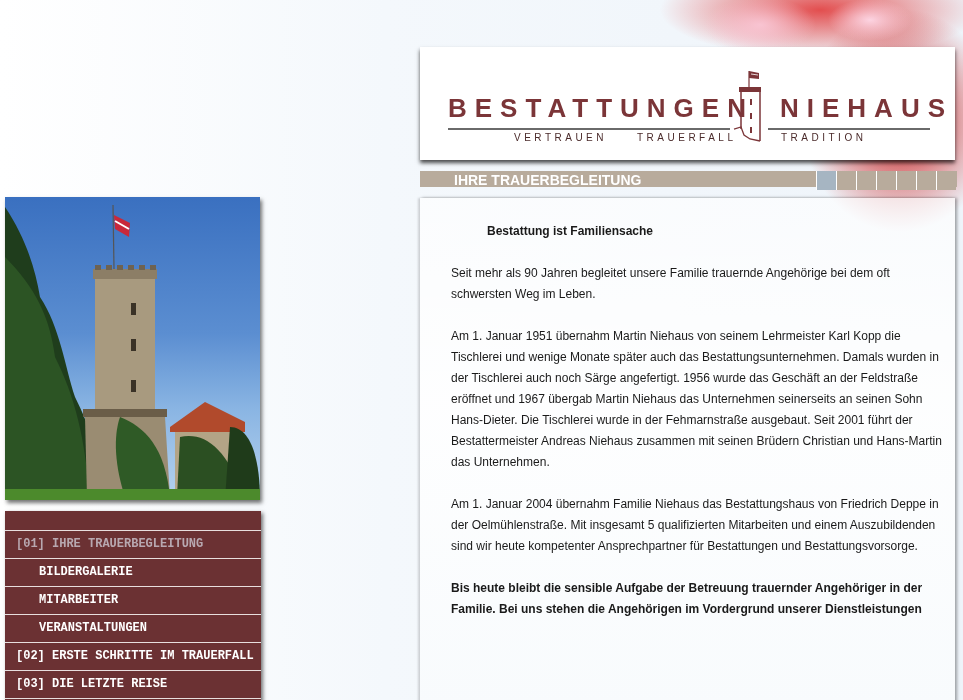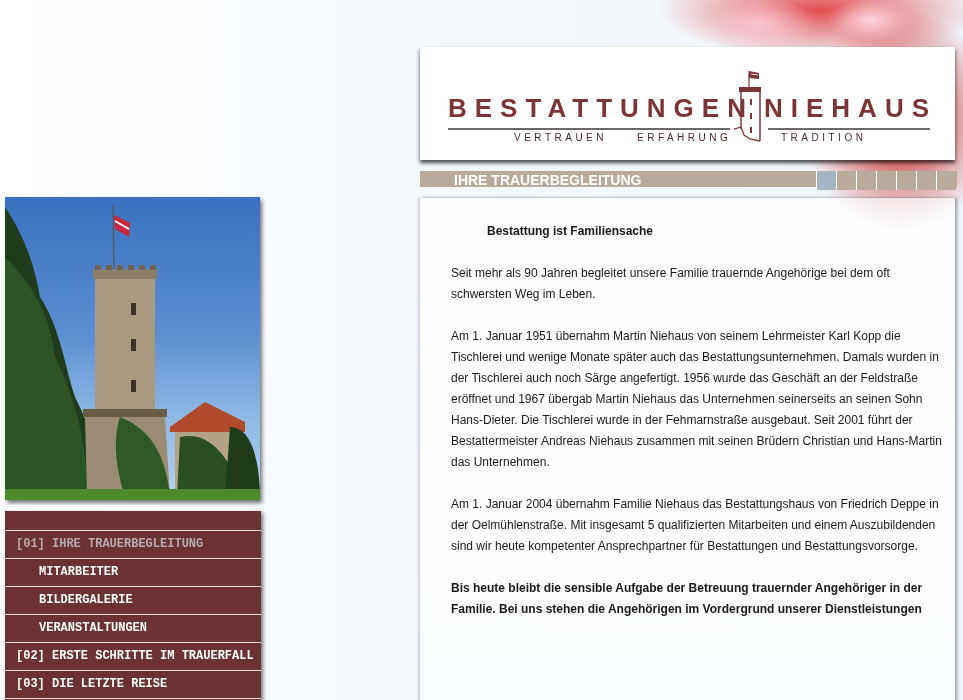--- a/index.html
+++ b/index.html
@@ -19,21 +19,21 @@
   }
   .header-box {
     position:absolute; left:420px; top:47px; width:535px; height:113px;
     background:#fff; box-shadow: 0 3px 4px rgba(0,0,0,0.7); z-index:2;
   }
   .logo-main {
     position:absolute; top:48px; font-size:26px; letter-spacing:8px;
     color:#7b3538; font-weight:bold; line-height:26px;
   }
   .logo-left { left:28px; }
-  .logo-right { left:344px; }
+  .logo-right { left:360px; }
   .logo-line {
     position:absolute; top:81px; height:2px; background:#6a6a6a;
   }
   .logo-sub {
     position:absolute; top:85px; font-size:10px; letter-spacing:3.5px;
     color:#4a2a2a; line-height:12px;
   }
   .tower-icon { position:absolute; left:312px; top:22px; width:36px; height:80px; }
   .navbar {
     position:absolute; left:420px; top:171px; width:537px; height:16px;
@@ -96,21 +96,21 @@
     <line x1="28" y1="23" x2="28" y2="72" stroke="#7b3538" stroke-width="1.5"></line>
     <rect x="18" y="30" width="2" height="6" fill="#7b3538"></rect>
     <rect x="18" y="44" width="2" height="6" fill="#7b3538"></rect>
     <rect x="18" y="58" width="2" height="6" fill="#7b3538"></rect>
     <path d="M2 60 L9 58 L12 66 L18 70 L28 72" stroke="#7b3538" stroke-width="1.3" fill="none"></path>
   </svg>
   <span class="logo-main logo-right">NIEHAUS</span>
   <div class="logo-line" style="left:28px; width:282px;"></div>
   <div class="logo-line" style="left:348px; width:162px;"></div>
   <span class="logo-sub" style="left:94px;text-align:center;">VERTRAUEN</span>
-  <span class="logo-sub" style="left:217px;">ERFAHRUNG</span>
+  <span class="logo-sub" style="left:217px;">TRAUERFALL</span>
   <span class="logo-sub" style="left:361px;">TRADITION</span>
 </div>
 
 <div class="navbar">
   <span class="nav-title">IHRE TRAUERBEGLEITUNG</span>
   <div class="page-squares">
     <div class="sq active"></div>
     <div class="sq"></div>
     <div class="sq"></div>
     <div class="sq"></div>
@@ -153,22 +153,22 @@
     <path d="M175 240 C200 235 220 250 240 300 L172 300 Z" fill="#2b4f22"></path>
     <path d="M225 230 C245 230 255 260 255 303 L220 303 Z" fill="#1f3b1a"></path>
 
     <rect x="0" y="292" width="255" height="11" fill="#4c8a2c"></rect>
   </svg>
 </div>
 
 <div class="menu">
   <div class="menu-top"></div>
   <div class="menu-item active">[01] IHRE TRAUERBEGLEITUNG</div>
+  <div class="menu-item sub">BILDERGALERIE</div>
   <div class="menu-item sub">MITARBEITER</div>
-  <div class="menu-item sub">BILDERGALERIE</div>
   <div class="menu-item sub">VERANSTALTUNGEN</div>
   <div class="menu-item">[02] ERSTE SCHRITTE IM TRAUERFALL</div>
   <div class="menu-item">[03] DIE LETZTE REISE</div>
 </div>
 
 <div class="content">
   <div class="content-inner">
     <p class="heading">Bestattung ist Familiensache</p>
     <p>Seit mehr als 90 Jahren begleitet unsere Familie trauernde Angehörige bei dem oft schwersten Weg im Leben.</p>
     <p>Am 1. Januar 1951 übernahm Martin Niehaus von seinem Lehrmeister Karl Kopp die Tischlerei und wenige Monate später auch das Bestattungsunternehmen. Damals wurden in der Tischlerei auch noch Särge angefertigt. 1956 wurde das Geschäft an der Feldstraße eröffnet und 1967 übergab Martin Niehaus das Unternehmen seinerseits an seinen Sohn Hans-Dieter. Die Tischlerei wurde in der Fehmarnstraße ausgebaut. Seit 2001 führt der Bestattermeister Andreas Niehaus zusammen mit seinen Brüdern Christian und Hans-Martin das Unternehmen.</p>

